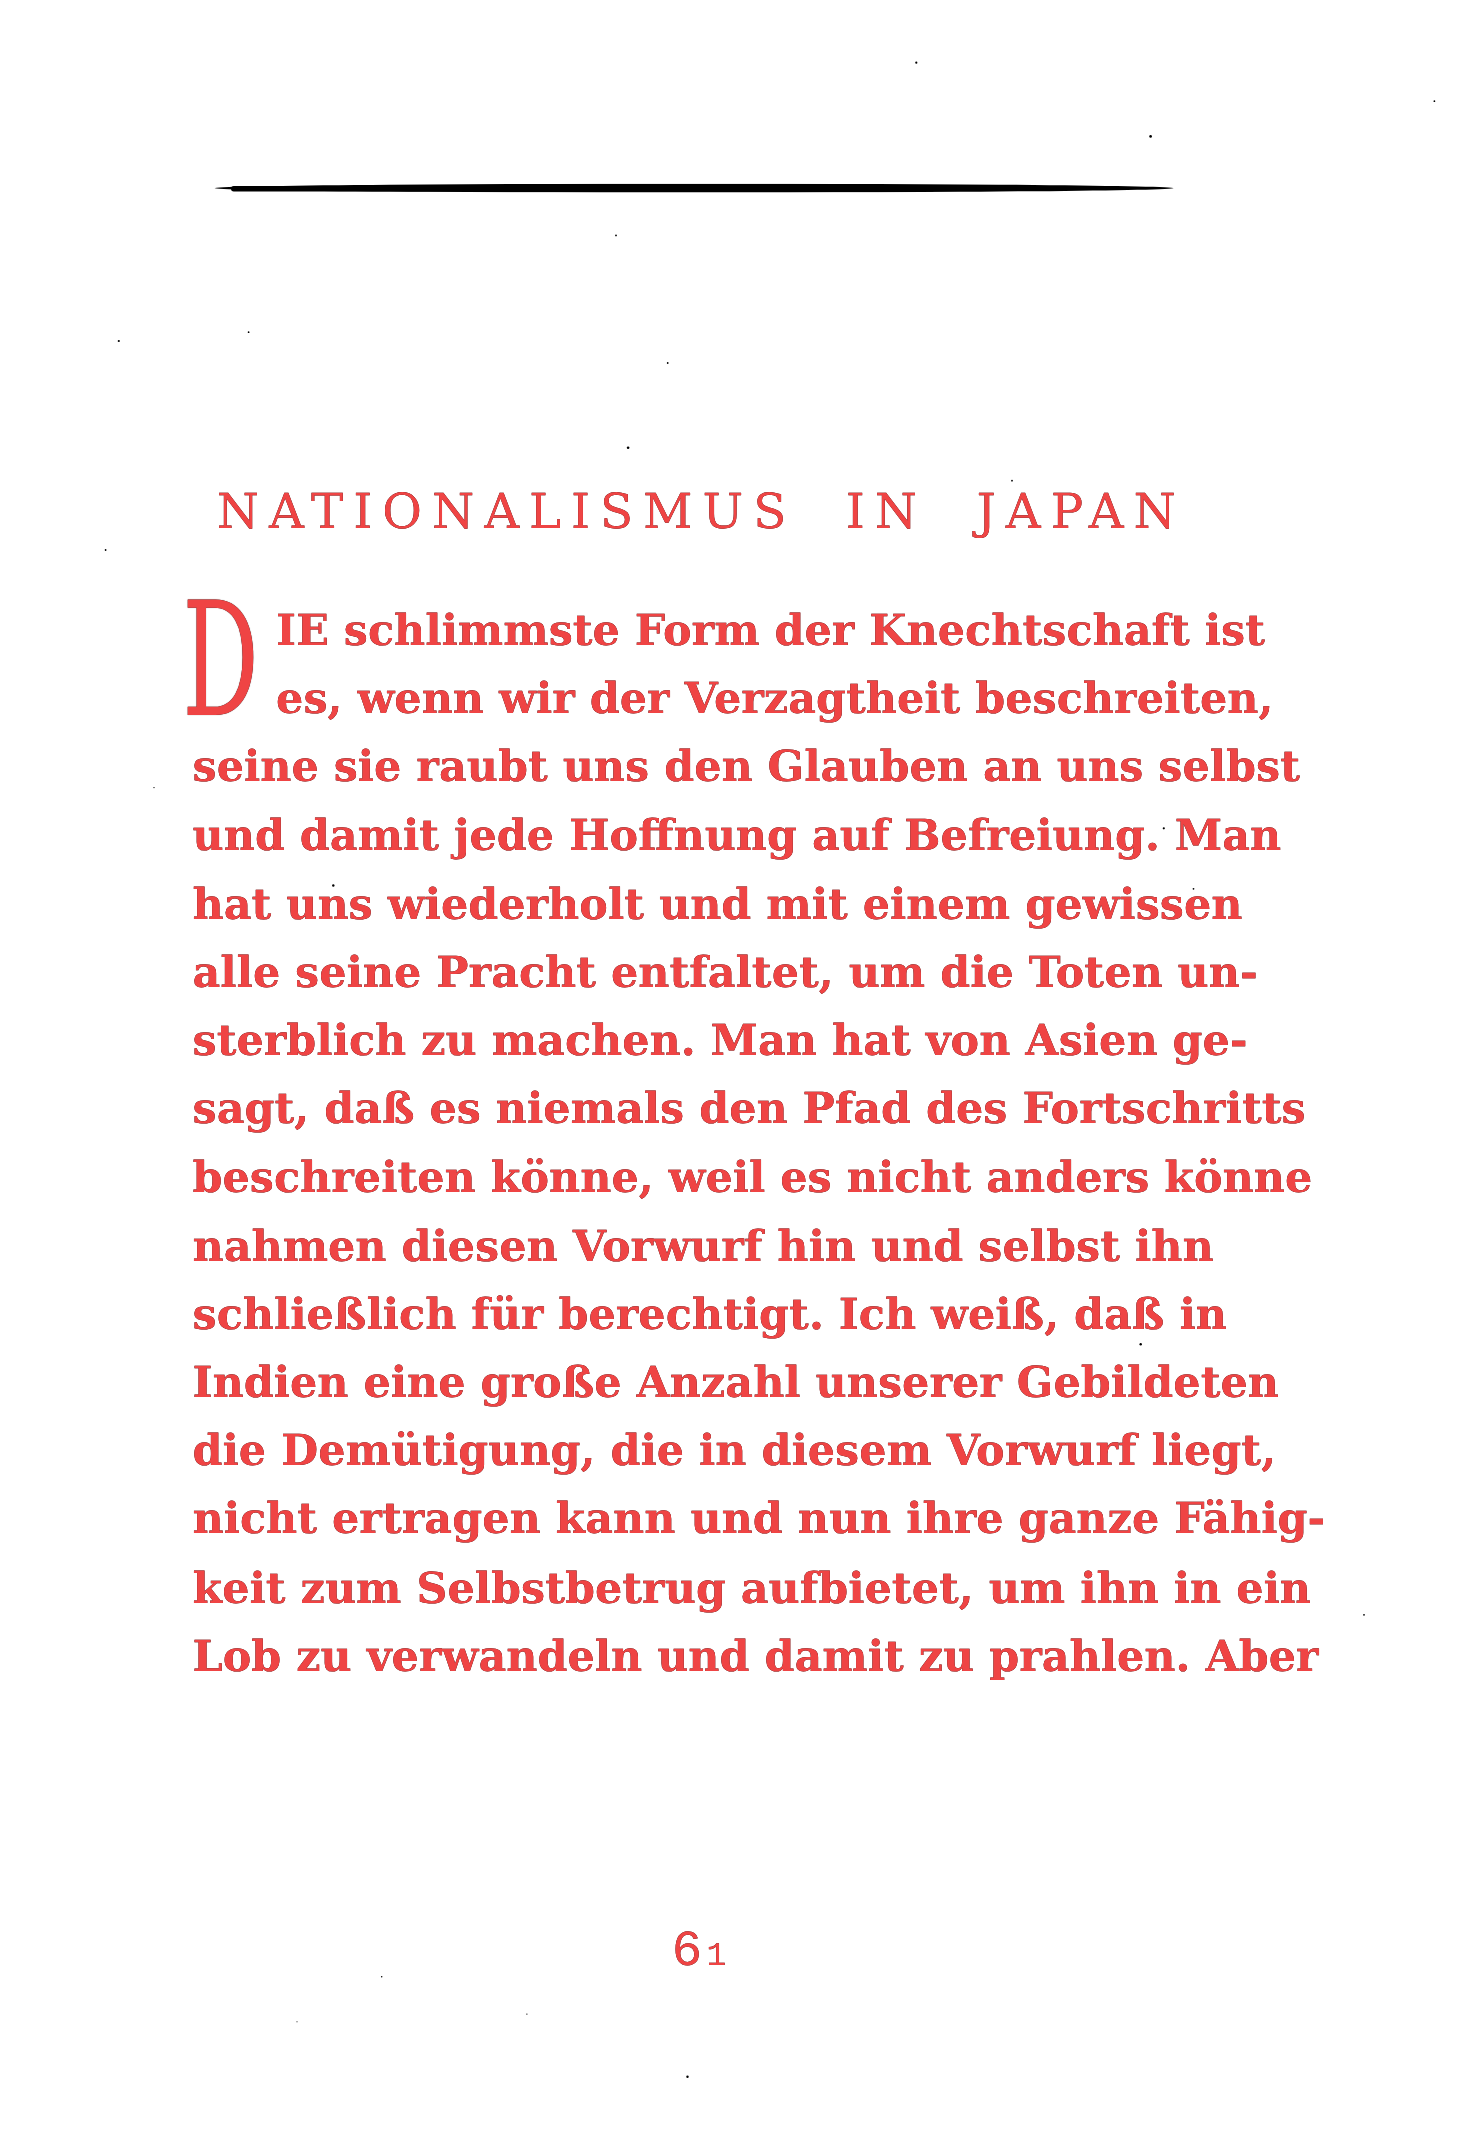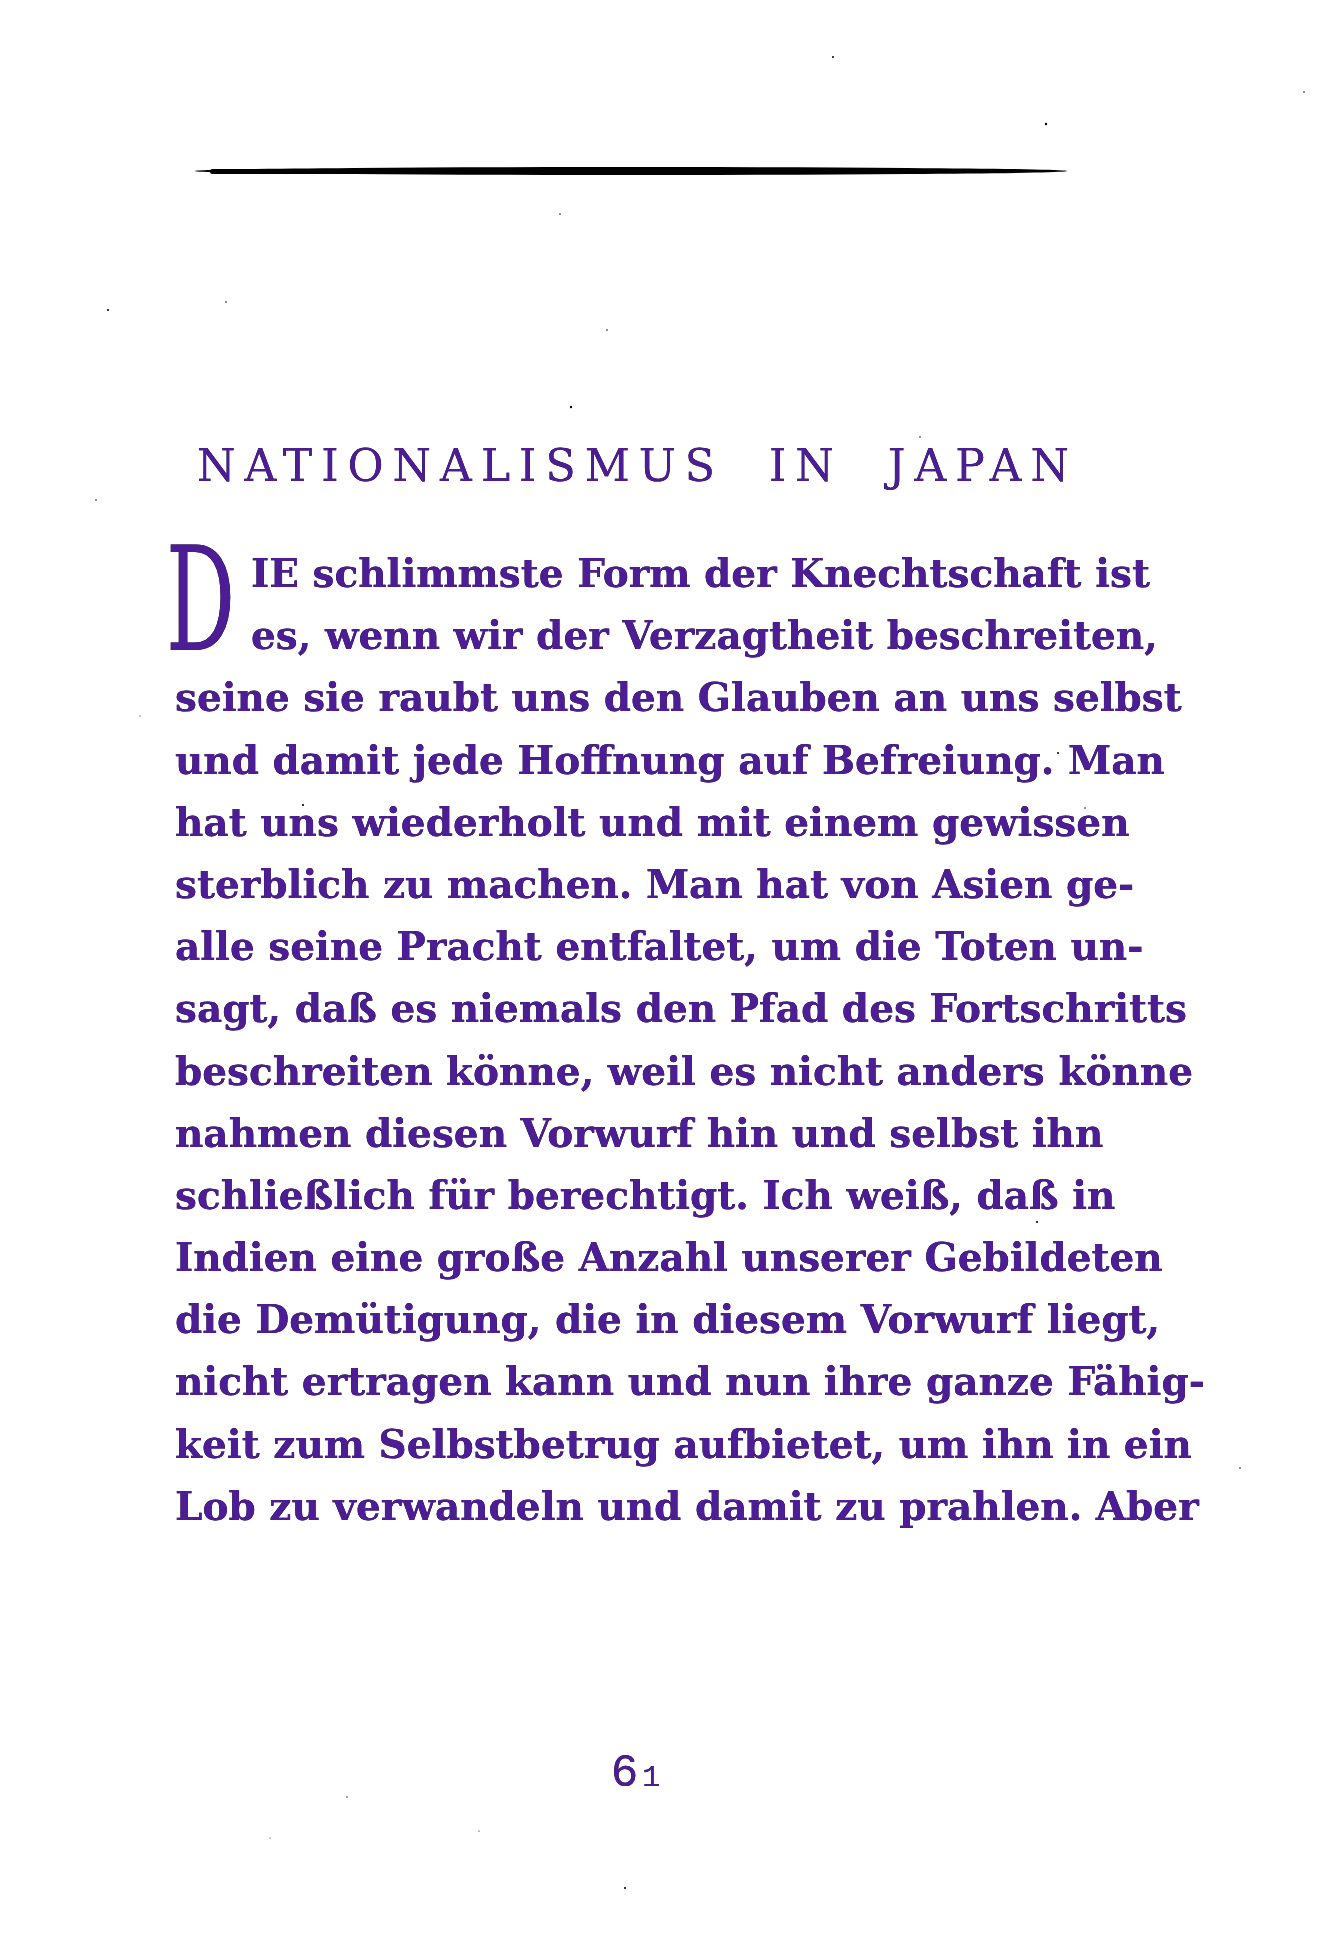--- a/index.html
+++ b/index.html
@@ -1,21 +1,21 @@
 <!DOCTYPE html>
 <html><head>
 <meta charset="utf-8">
 <style>
   html, body { margin: 0; padding: 0; background: #ffffff; }
   .page {
     position: relative;
     width: 1339px;
     height: 1949px;
     background: #ffffff;
-    color: #4c1d95;
+    color: #ef4444;
     font-family: "DejaVu Serif", "Liberation Serif", serif;
     overflow: hidden;
   }
   
   .rule {
     position: absolute;
     left: 195px;
     top: 167px;
     width: 872px;
     height: 8px;
@@ -129,22 +129,22 @@
   <div class="chapter-title">NATIONALISMUS IN JAPAN</div>
 
   <div class="drop-cap">D</div>
 
   <div class="body-text">
     <div class="line dc-indent">IE schlimmste Form der Knechtschaft ist</div>
     <div class="line dc-indent">es, wenn wir der Verzagtheit beschreiten,</div>
     <div class="line">seine sie raubt uns den Glauben an uns selbst</div>
     <div class="line">und damit jede Hoffnung auf Befreiung. Man</div>
     <div class="line">hat uns wiederholt und mit einem gewissen</div>
+    <div class="line">alle seine Pracht entfaltet, um die Toten un-</div>
     <div class="line">sterblich zu machen. Man hat von Asien ge-</div>
-    <div class="line">alle seine Pracht entfaltet, um die Toten un-</div>
     <div class="line">sagt, daß es niemals den Pfad des Fortschritts</div>
     <div class="line">beschreiten könne, weil es nicht anders könne</div>
     <div class="line">nahmen diesen Vorwurf hin und selbst ihn</div>
     <div class="line">schließlich für berechtigt. Ich weiß, daß in</div>
     <div class="line">Indien eine große Anzahl unserer Gebildeten</div>
     <div class="line">die Demütigung, die in diesem Vorwurf liegt,</div>
     <div class="line">nicht ertragen kann und nun ihre ganze Fähig-</div>
     <div class="line">keit zum Selbstbetrug aufbietet, um ihn in ein</div>
     <div class="line">Lob zu verwandeln und damit zu prahlen. Aber</div>
   </div>

